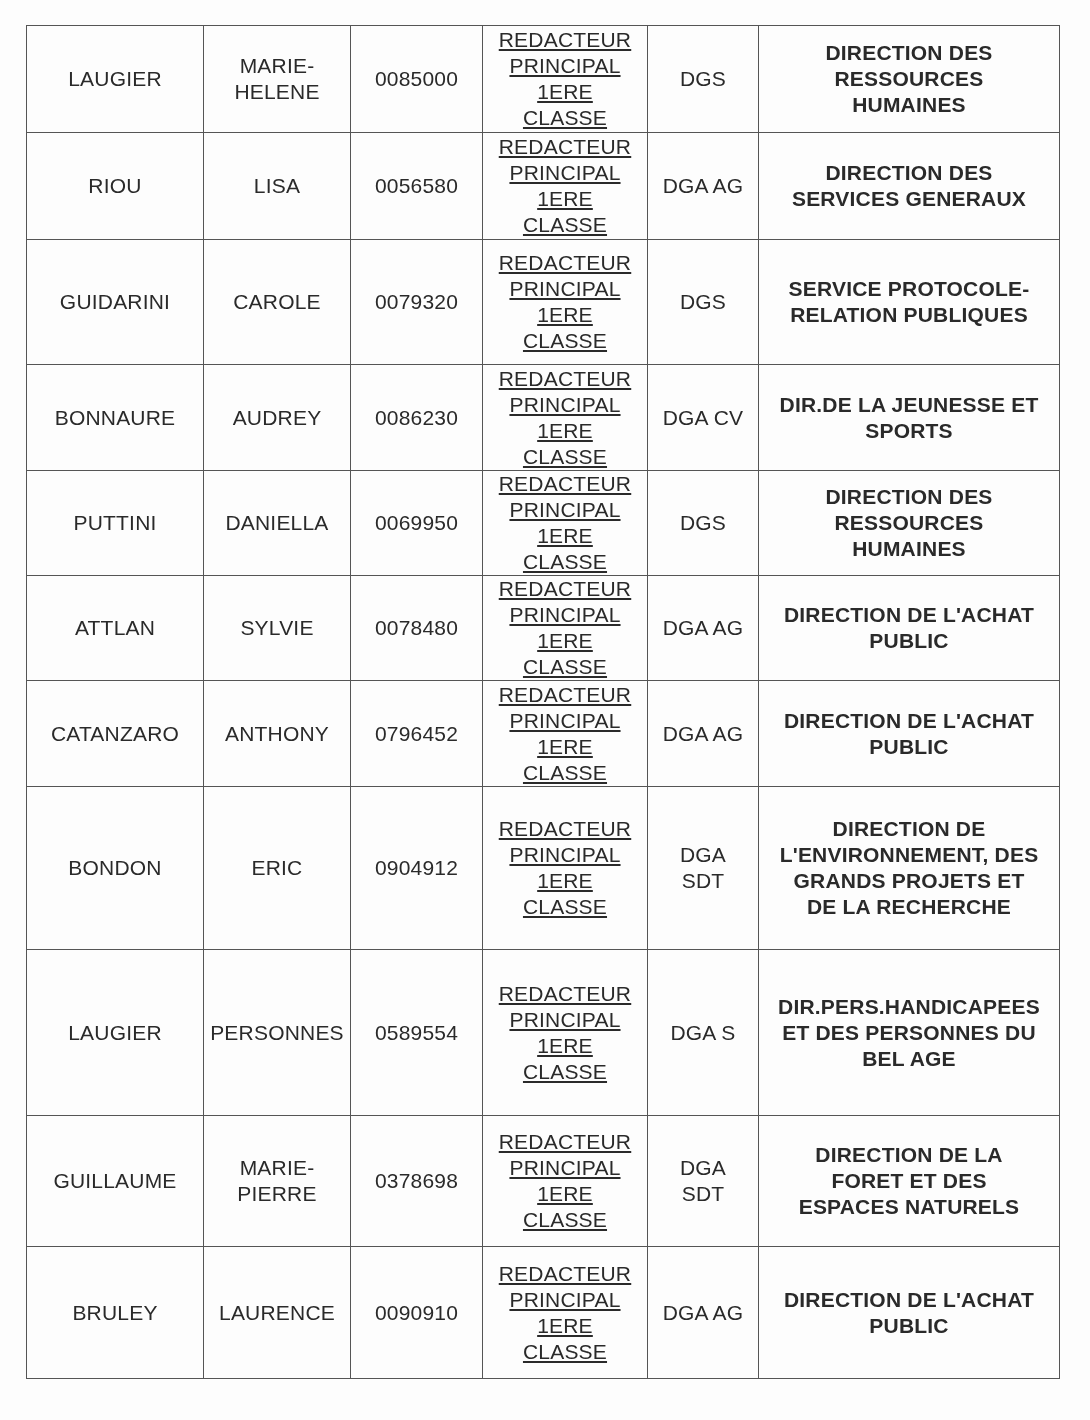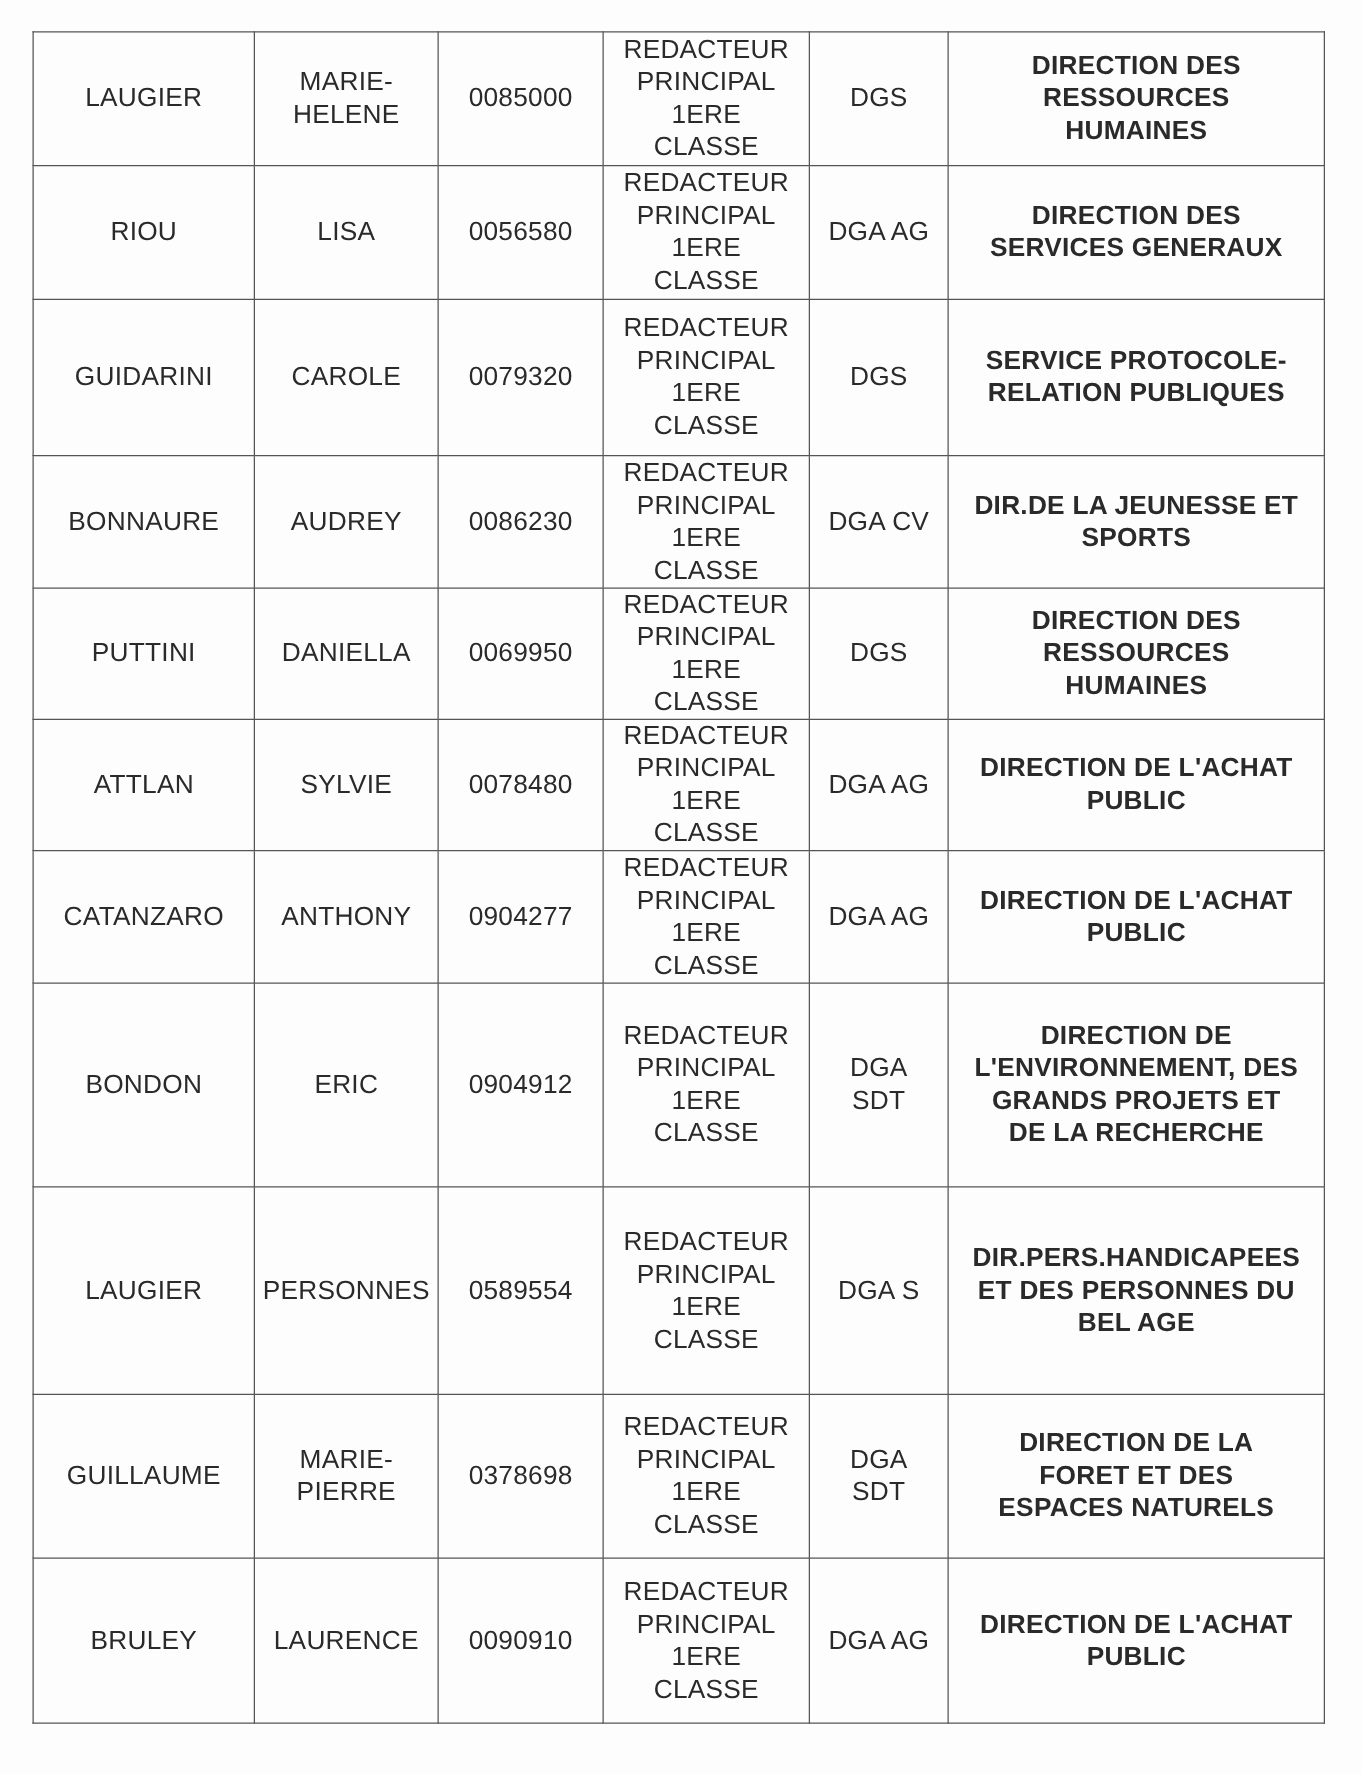--- a/index.html
+++ b/index.html
@@ -39,21 +39,21 @@
       overflow: hidden;
       white-space: pre-line;
       letter-spacing: 0.2px;
     }
     col.c-nom { width: 177px; }
     col.c-prenom { width: 147px; }
     col.c-matricule { width: 132px; }
     col.c-grade { width: 165px; }
     col.c-dga { width: 111px; }
     col.c-direction { width: 301px; }
-    td.grade-cell { padding: 0 2px; }
+    td.grade-cell { padding: 0 2px; text-decoration: underline; }
     td.direction-cell { padding: 0 8px; font-weight: bold; }
   </style>
 </head>
 <body>
 
 <div class="page">
   <table class="staff">
     <colgroup>
       <col class="c-nom">
         <col class="c-prenom">
@@ -134,21 +134,21 @@
 PRINCIPAL
 1ERE
 CLASSE</td>
         <td>DGA AG</td>
         <td class="direction-cell">DIRECTION DE L'ACHAT
 PUBLIC</td>
       </tr>
       <tr style="height:106px">
         <td>CATANZARO</td>
         <td>ANTHONY</td>
-        <td>0904277</td>
+        <td>0796452</td>
         <td class="grade-cell">REDACTEUR
 PRINCIPAL
 1ERE
 CLASSE</td>
         <td>DGA AG</td>
         <td class="direction-cell">DIRECTION DE L'ACHAT
 PUBLIC</td>
       </tr>
       <tr style="height:163px">
         <td>BONDON</td>

